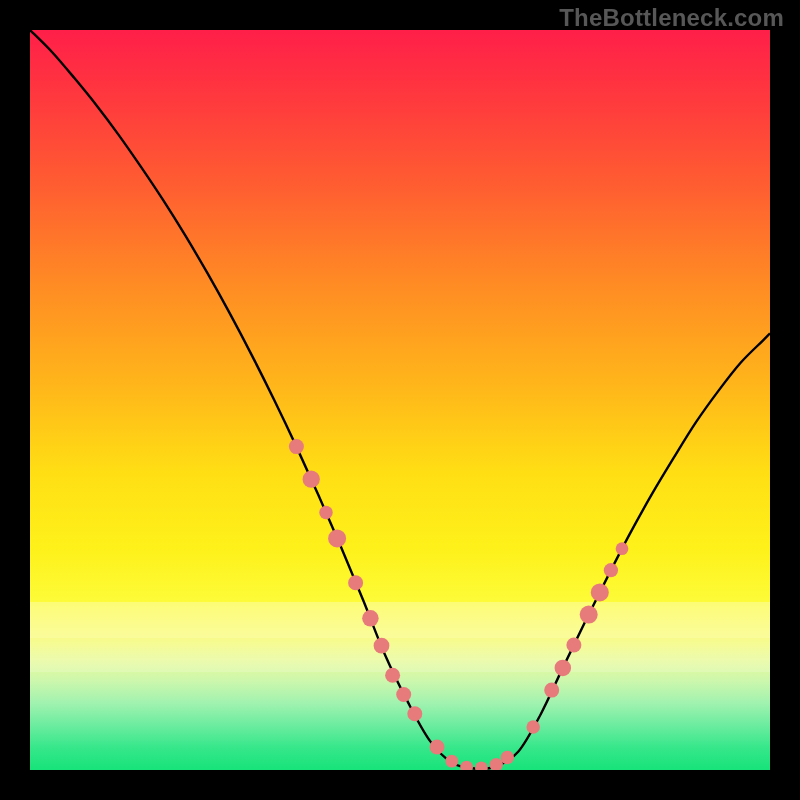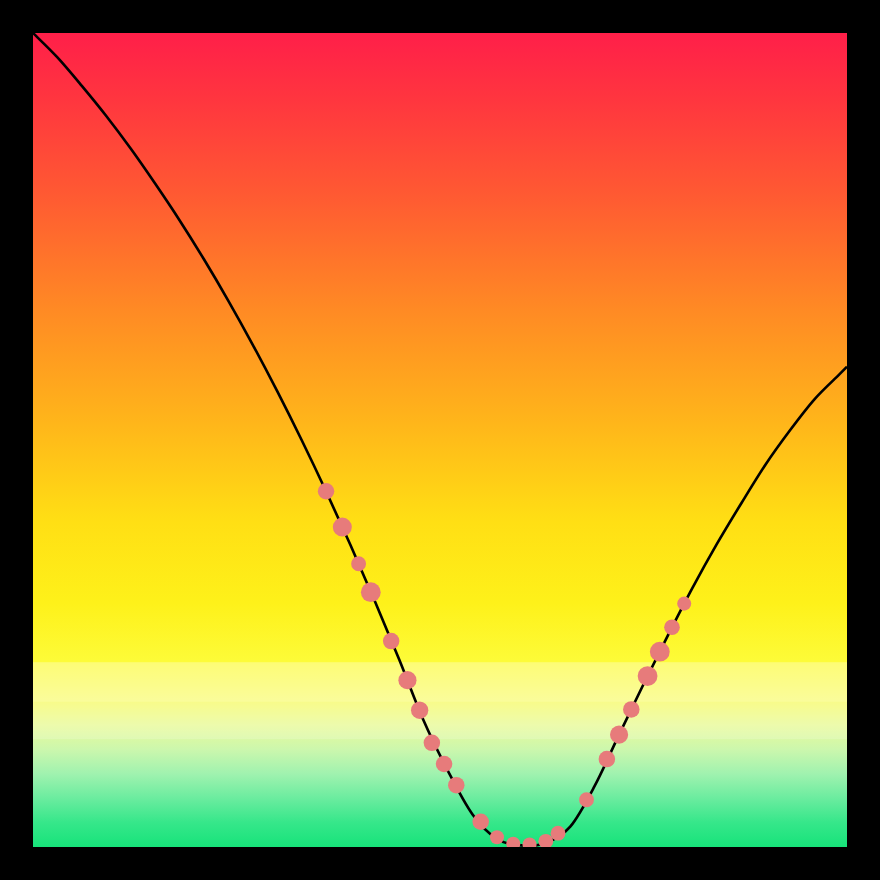--- a/index.html
+++ b/index.html
@@ -68,20 +68,21 @@
   .band.b2 { top: 608px; height: 34px; background: rgba(255,255,255,0.18); }
   svg.curve {
     position: absolute;
     inset: 0;
   }
 </style>
 </head>
 <body>
 
 <div class="frame">
+  <div class="watermark">TheBottleneck.com</div>
   <div class="plot">
     <div class="gradient"></div>
     <div class="band b1"></div>
     <div class="band b2"></div>
     <svg class="curve" viewBox="0 0 740 740" preserveAspectRatio="none">
       <path id="curve-path" fill="none" stroke="#000000" stroke-width="2.4" d="M 0,0 C 3.6999999999999997,3.7000000000000077 14.8,14.183333333333394 22.2,22.200000000000045 C 29.599999999999998,30.216666666666697 37,39.219999999999914 44.4,48.09999999999991 C 51.8,56.979999999999905 59.199999999999996,65.98333333333333 66.6,75.48000000000002 C 74,84.9766666666667 81.39999999999999,94.84333333333336 88.8,105.08000000000004 C 96.2,115.31666666666672 103.6,126.04666666666678 111,136.9000000000001 C 118.4,147.75333333333342 125.79999999999998,158.72999999999993 133.2,170.19999999999993 C 140.6,181.66999999999993 148,193.51000000000002 155.4,205.72000000000003 C 162.8,217.93000000000004 170.2,230.51000000000005 177.6,243.46000000000004 C 185,256.41 192.4,269.73 199.8,283.42 C 207.20000000000002,297.11 214.6,311.16999999999996 222,325.59999999999997 C 229.4,340.03 236.8,354.83 244.20000000000002,370 C 251.60000000000002,385.17 259,400.7099999999999 266.4,416.61999999999995 C 273.79999999999995,432.53 281.20000000000005,448.80999999999995 288.6,465.46 C 296,482.11 303.40000000000003,499.13 310.8,516.52 C 318.2,533.91 325.6,551.67 333,569.8 C 340.4,587.93 347.79999999999995,608.4033333333333 355.2,625.3 C 362.6,642.1966666666666 370,656.9966666666667 377.40000000000003,671.18 C 384.80000000000007,685.3633333333332 392.20000000000005,700.1633333333333 399.6,710.4 C 407,720.6366666666667 414.4,727.9133333333334 421.79999999999995,732.6 C 429.19999999999993,737.2866666666666 436.6,737.9033333333333 444,738.52 C 451.4,739.1366666666667 458.79999999999995,739.1366666666667 466.2,736.3 C 473.6,733.4633333333333 481.00000000000006,730.1333333333333 488.40000000000003,721.5 C 495.8,712.8666666666667 503.2,698.4366666666667 510.59999999999997,684.5 C 518,670.5633333333333 525.4,653.2966666666666 532.8,637.88 C 540.1999999999999,622.4633333333334 547.6,607.0466666666666 555,592 C 562.4,576.9533333333334 569.8000000000001,562.1533333333333 577.2,547.6 C 584.6,533.0466666666667 592.0000000000001,518.4933333333333 599.4000000000001,504.68 C 606.8000000000001,490.8666666666667 614.2,477.5466666666666 621.6,464.71999999999997 C 629,451.8933333333333 636.4,439.8066666666666 643.8,427.71999999999997 C 651.1999999999999,415.6333333333333 658.6,403.30000000000007 666,392.20000000000005 C 673.4,381.1 680.8000000000001,370.9866666666667 688.2,361.12 C 695.6,351.25333333333333 703,341.3866666666666 710.4,332.99999999999994 C 717.8,324.6133333333333 727.6666666666667,315.73333333333335 732.6,310.8 C 737.5333333333333,305.8666666666667 738.7666666666667,304.6333333333334 740,303.40000000000003"></path>
       <g id="markers">
           <circle cx="266.4" cy="416.61999999999995" r="7.5" fill="#e77b7b"></circle>
           <circle cx="281.2" cy="449.18" r="8.625" fill="#e77b7b"></circle>
           <circle cx="296" cy="482.48" r="6.75" fill="#e77b7b"></circle>

